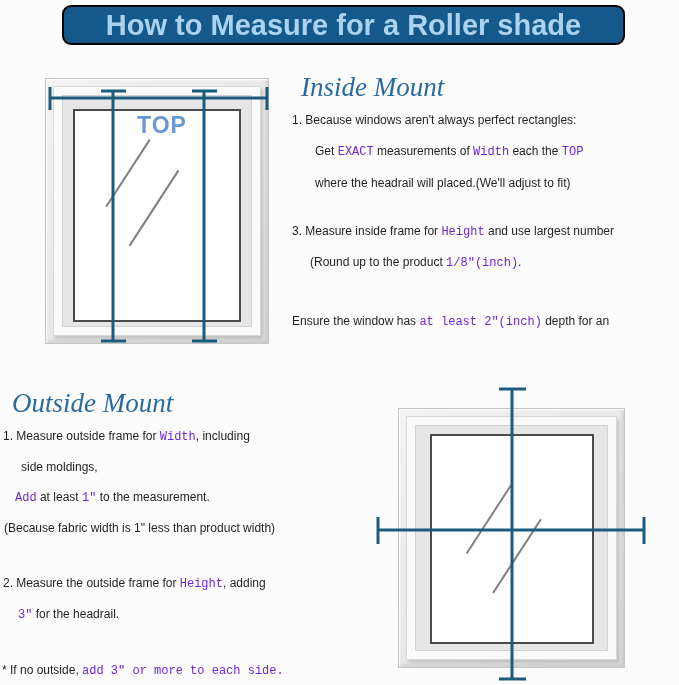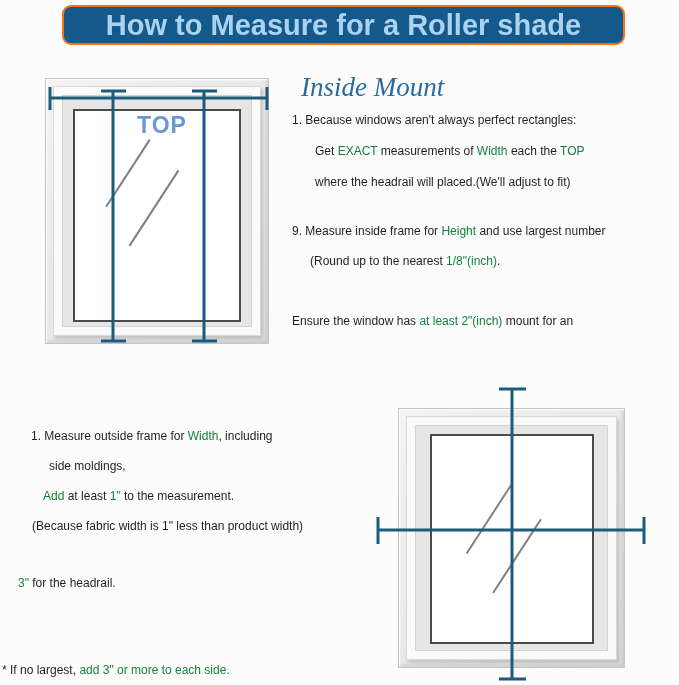--- a/index.html
+++ b/index.html
@@ -6,21 +6,21 @@
   .canvas {
     position:relative; width:679px; height:685px; overflow:hidden;
     background:#fcfcfc;
     font-family:"Liberation Sans", sans-serif;
     color:#1f1f1f;
   }
 
   
   .banner {
     position:absolute; left:62px; top:5px; width:563px; height:40px;
-    background:#15588a; border:2px solid #f97316; border-radius:9px;
+    background:#15588a; border:2px solid #000000; border-radius:9px;
     display:flex; align-items:center; justify-content:center;
     box-sizing:border-box;
   }
   .banner span {
     color:#a9d3f0; font-weight:bold; font-size:29px; letter-spacing:0px;
     white-space:nowrap;
   }
 
   
   .window { position:absolute; }
@@ -57,27 +57,27 @@
     position:absolute; margin:9px;
     font-family:"Liberation Serif", serif; font-style:italic; font-weight:normal;
     font-size:27px; color:#2b6a9e; white-space:nowrap;
   }
   .h-inside  { left:292px; top:63px; }
   .h-outside { left:3px;   top:379px; }
 
   
   .tblock { position:absolute; font-size:12px; line-height:30px; white-space:nowrap; }
   .tblock.lh31 { line-height:31px; }
-  .accent { color:#15803d; }
+  .accent { color:#6d28d9;font-family:Liberation Mono, monospace; }
   .in-item1 { left:292px; top:105px; }
   .in-item1 .cont { padding-left:23px; }
   .in-item2 { left:292px; top:216px; }
   .in-item2 .cont { padding-left:18px; }
   .in-note  { left:292px; top:306px; }
-  .out-item1 { left:3px; top:421px;margin-left:28px; }
+  .out-item1 { left:3px; top:421px; }
   .out-item1 .ind18 { padding-left:18px; }
   .out-item1 .ind12 { padding-left:12px; }
   .out-item1 .ind1  { padding-left:1px; }
   .out-item2 { left:3px; top:568px; }
   .out-item2 .ind15 { padding-left:15px; }
   .out-note  { left:2px; top:655px; }
 </style>
 </head>
 <body>
 
@@ -135,48 +135,52 @@
   <div class="tblock lh31 in-item1">
     <div><span>1. Because windows aren't always perfect rectangles:</span></div>
     <div class="cont">
       <span>Get </span><span class="accent">EXACT</span><span> measurements of </span><span class="accent">Width</span><span> each the </span><span class="accent">TOP</span>
     </div>
     <div class="cont"><span>where the headrail will placed.(We'll adjust to fit)</span></div>
   </div>
 
   <div class="tblock in-item2">
     <div>
-      <span>9. Measure inside frame for </span><span class="accent">Height</span><span> and use largest number</span>
+      <span>3. Measure inside frame for </span><span class="accent">Height</span><span> and use largest number</span>
     </div>
     <div class="cont">
-      <span>(Round up to the nearest </span><span class="accent">1/8"(inch)</span><span>.</span>
+      <span>(Round up to the product </span><span class="accent">1/8"(inch)</span><span>.</span>
     </div>
   </div>
 
   <div class="tblock in-note">
     <div>
-      <span>Ensure the window has </span><span class="accent">at least 2"(inch)</span><span> mount for an</span>
+      <span>Ensure the window has </span><span class="accent">at least 2"(inch)</span><span> depth for an</span>
     </div>
   </div>
 
+  <h2 class="section-heading h-outside">Outside Mount</h2>
 
   <div class="tblock out-item1">
     <div>
       <span>1. Measure outside frame for </span><span class="accent">Width</span><span>, including</span>
     </div>
     <div class="ind18"><span>side moldings,</span></div>
     <div class="ind12">
       <span class="accent">Add</span><span> at least </span><span class="accent">1"</span><span> to the measurement.</span>
     </div>
     <div class="ind1"><span>(Because fabric width is 1" less than product width)</span></div>
   </div>
 
   <div class="tblock out-item2">
+    <div>
+      <span>2. Measure the outside frame for </span><span class="accent">Height</span><span>, adding</span>
+    </div>
     <div class="ind15">
       <span class="accent">3"</span><span>  for the headrail.</span>
     </div>
   </div>
 
   <div class="tblock out-note">
-    <span>* If no largest, </span><span class="accent">add 3" or more to each side.</span>
+    <span>* If no outside, </span><span class="accent">add 3" or more to each side.</span>
   </div>
 
 </div>
 
 </body></html>

